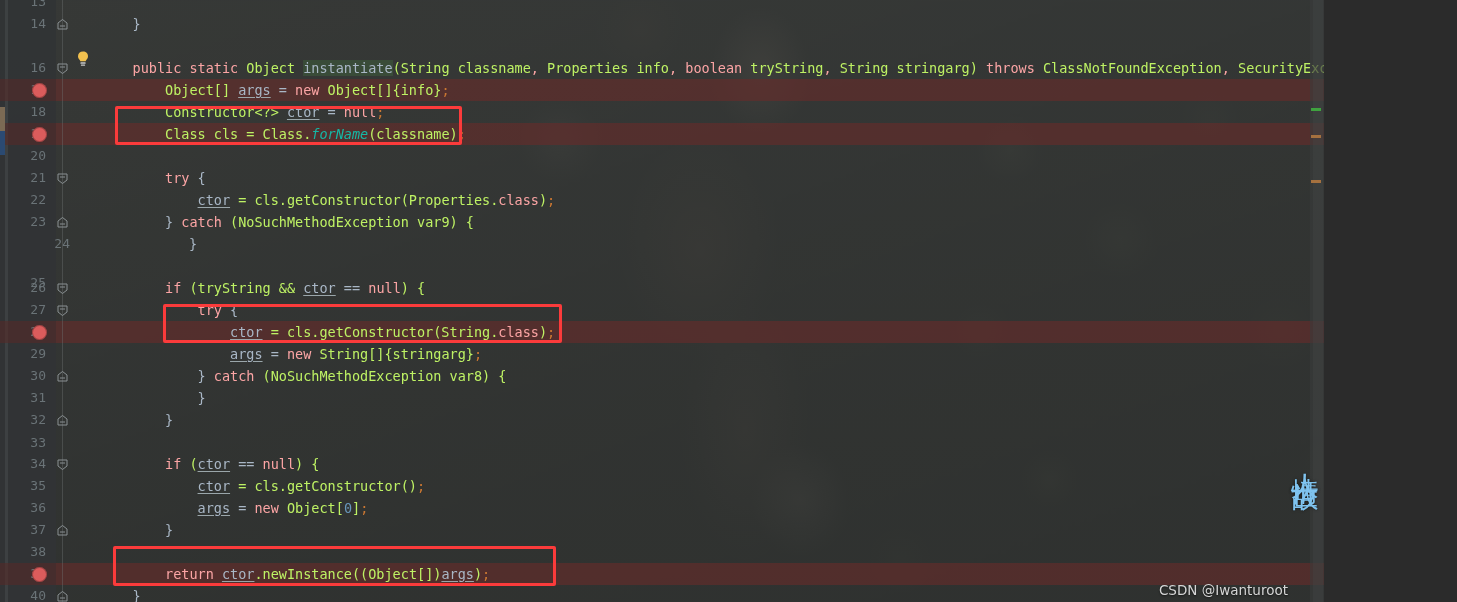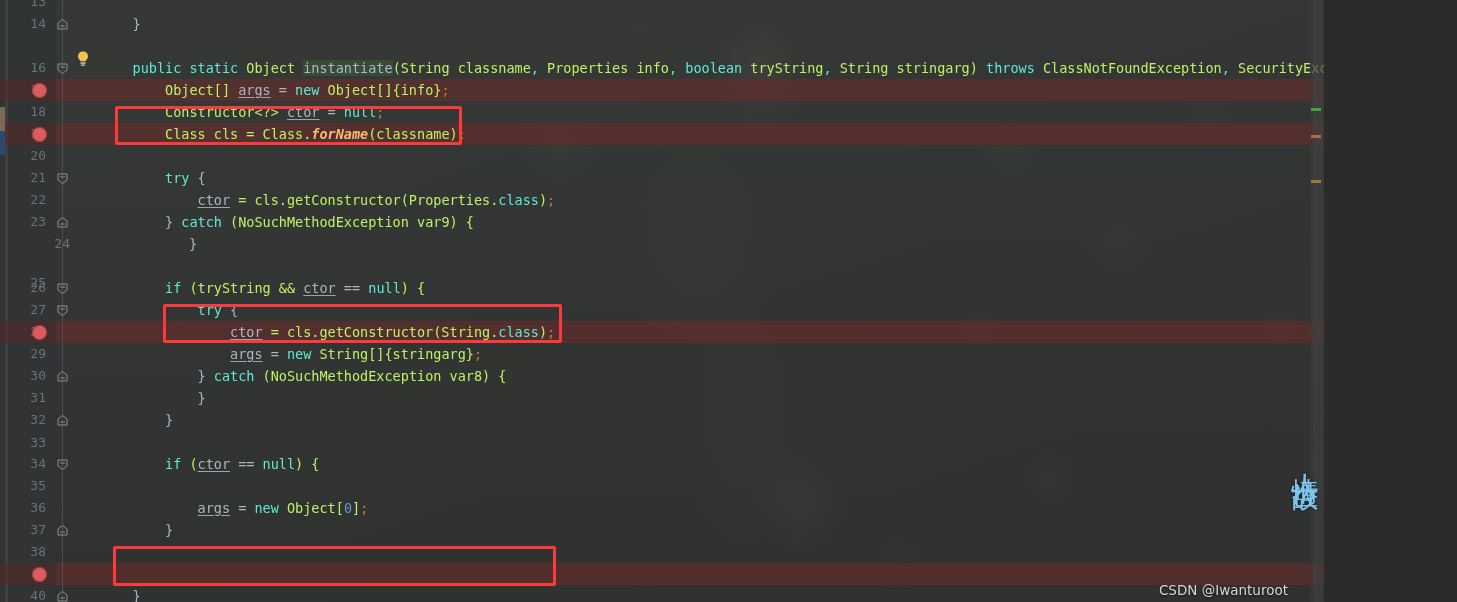--- a/index.html
+++ b/index.html
@@ -161,23 +161,23 @@
   
   #csdn {
     position:absolute; right:36px; bottom:4px; z-index:10;
     font-family:"DejaVu Sans","Liberation Sans",sans-serif;
     font-size:13.5px;
     color:#d6d6d6;
     text-shadow:0 1px 2px rgba(0,0,0,.6);
   }
 
   
-  .kw   { color:#5eead4; }
+  .kw   { color:#fca5a5; }
   .num  { color:#6897bb; }
-  .fn   { color:#fdba74; font-style:italic;font-weight:bold; }
+  .fn   { color:#14b8a6; font-style:italic; }
   .pun  { color:#a9b7c6; }
   .var-u{ text-decoration:underline; text-decoration-color:#9aa6aa; text-underline-offset:2px; }
   .type { color:#bef264; }
   .semi { color:#cc7832; }
 </style>
 </head>
 <body>
 
 <div id="editor">
 
@@ -270,30 +270,31 @@
         </svg>
       </div>
       <div class="line" style="top: 408px; margin-top: 24px;"><span class="lno">33</span><span class="code"></span></div>
       <div class="line" style="top: 453px;"><span class="lno">34</span><span class="code"><span class="pun">        </span><span class="kw">if </span><span class="type">(</span><span class="var-u">ctor</span><span class="pun"> == </span><span class="kw">null</span><span class="type">) {</span></span></div>
       <div class="fold" style="top: 459px;">
         <svg width="11" height="11" viewBox="0 0 11 11">
           <path d="M1 1h9v6l-4.5 3.5L1 7z" fill="none" stroke="#8a9093" stroke-width="1"></path>
           <path d="M3 4h5" stroke="#8a9093" stroke-width="1"></path>
         </svg>
       </div>
-      <div class="line" style="top: 475px;"><span class="lno">35</span></div>
+      <div class="line" style="top: 475px;"><span class="lno">35</span><span class="code"><span class="pun">            </span><span class="var-u">ctor</span><span class="type"> = cls.getConstructor()</span><span class="semi">;</span></span></div>
       <div class="line" style="top: 497px;"><span class="lno">36</span><span class="code"><span class="pun">            </span><span class="var-u">args</span><span class="pun"> = </span><span class="kw">new </span><span class="type">Object[</span><span class="num">0</span><span class="type">]</span><span class="semi">;</span></span></div>
       <div class="line" style="top: 519px;"><span class="lno">37</span><span class="code"><span class="pun">        }</span></span></div>
       <div class="fold" style="top: 525px;">
         <svg width="11" height="11" viewBox="0 0 11 11">
           <path d="M1 10h9V4L5.5.5 1 4z" fill="none" stroke="#8a9093" stroke-width="1"></path>
           <path d="M3 7h5" stroke="#8a9093" stroke-width="1"></path>
         </svg>
       </div>
       <div class="line" style="top: 541px;"><span class="lno">38</span><span class="code"></span></div>
+      <div class="line" style="top: 563px;"><span class="lno">39</span><span class="code"><span class="pun">        </span><span class="kw">return </span><span class="var-u">ctor</span><span class="type">.newInstance((Object[])</span><span class="var-u">args</span><span class="type">)</span><span class="semi">;</span></span></div>
       <div class="bp-dot" style="top: 567px;"></div>
       <div class="line" style="top: 585px;"><span class="lno">40</span><span class="code"><span class="pun">    }</span></span></div>
       <div class="fold" style="top: 591px;">
         <svg width="11" height="11" viewBox="0 0 11 11">
           <path d="M1 10h9V4L5.5.5 1 4z" fill="none" stroke="#8a9093" stroke-width="1"></path>
           <path d="M3 7h5" stroke="#8a9093" stroke-width="1"></path>
         </svg>
       </div>
     </div>
 

